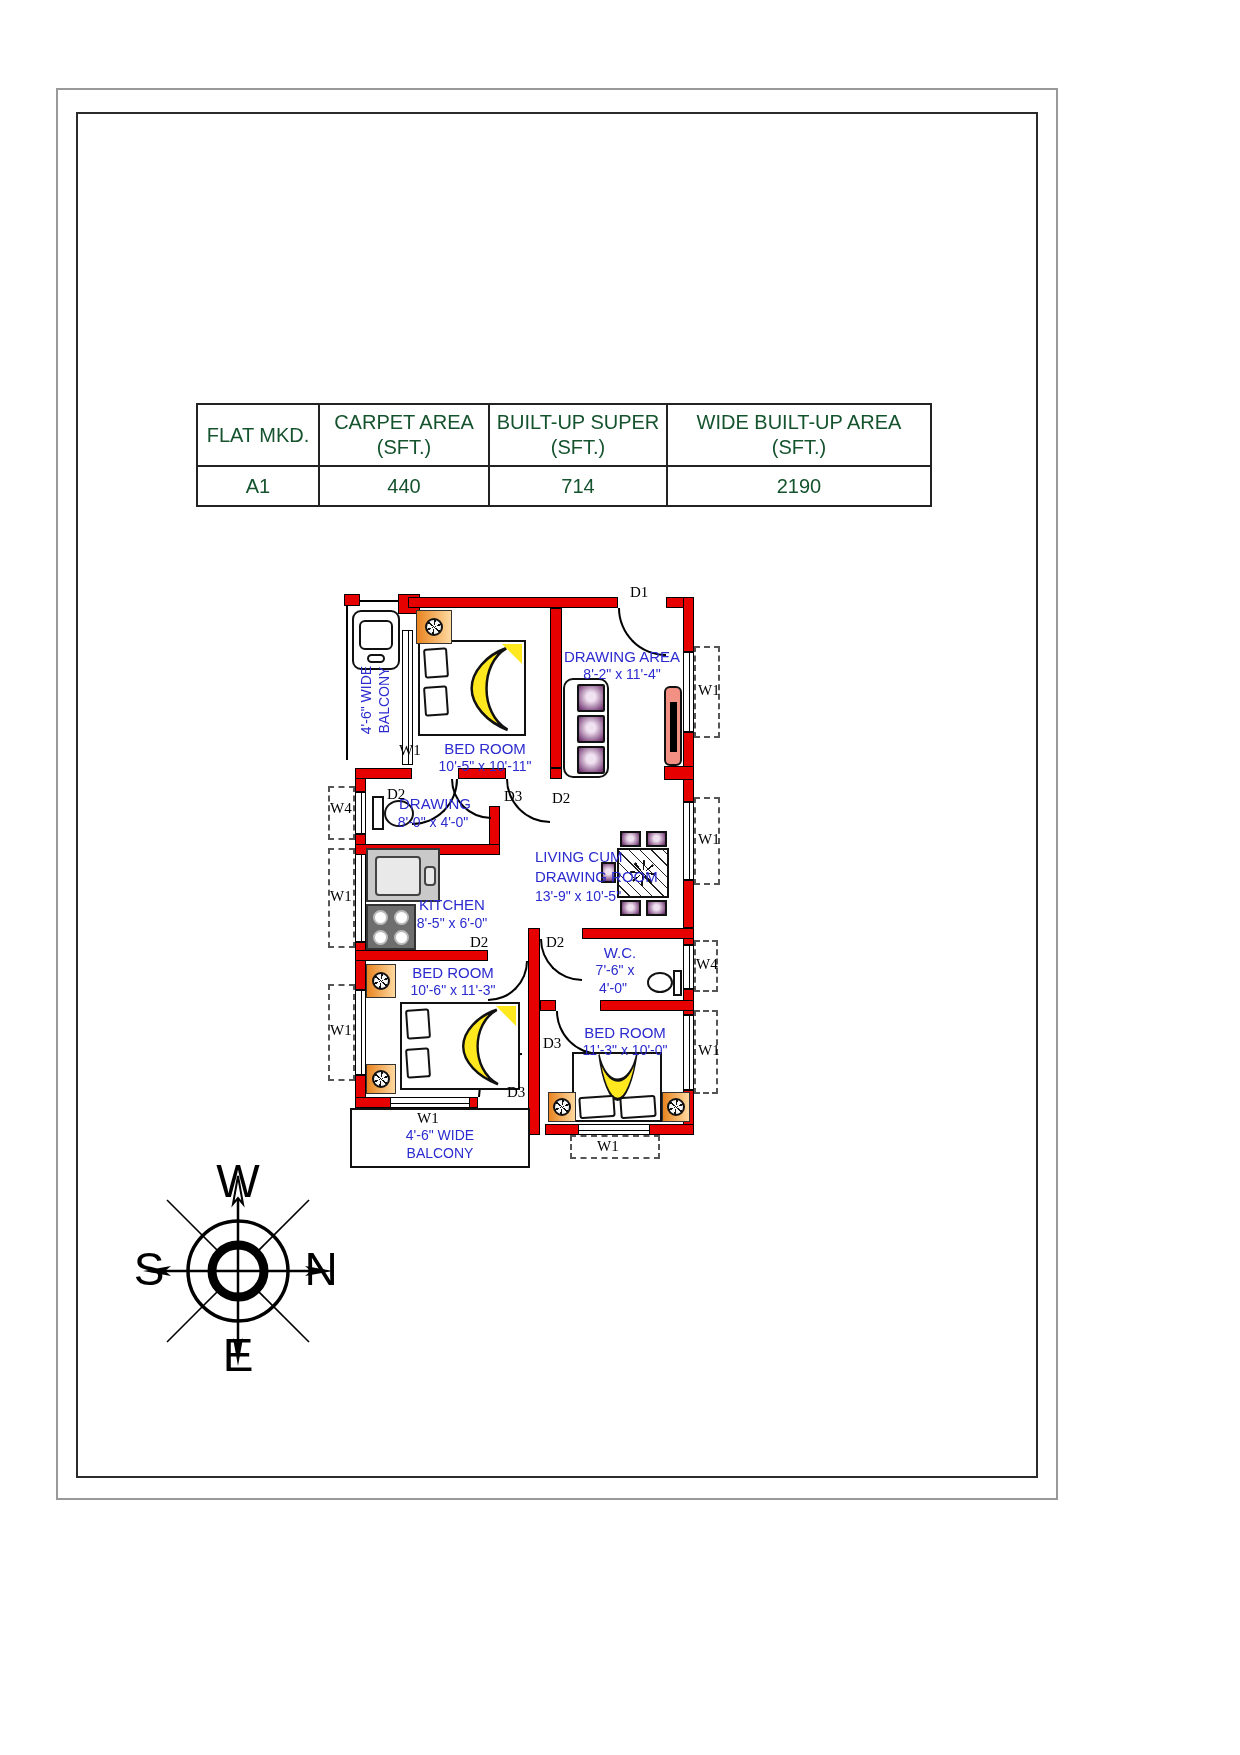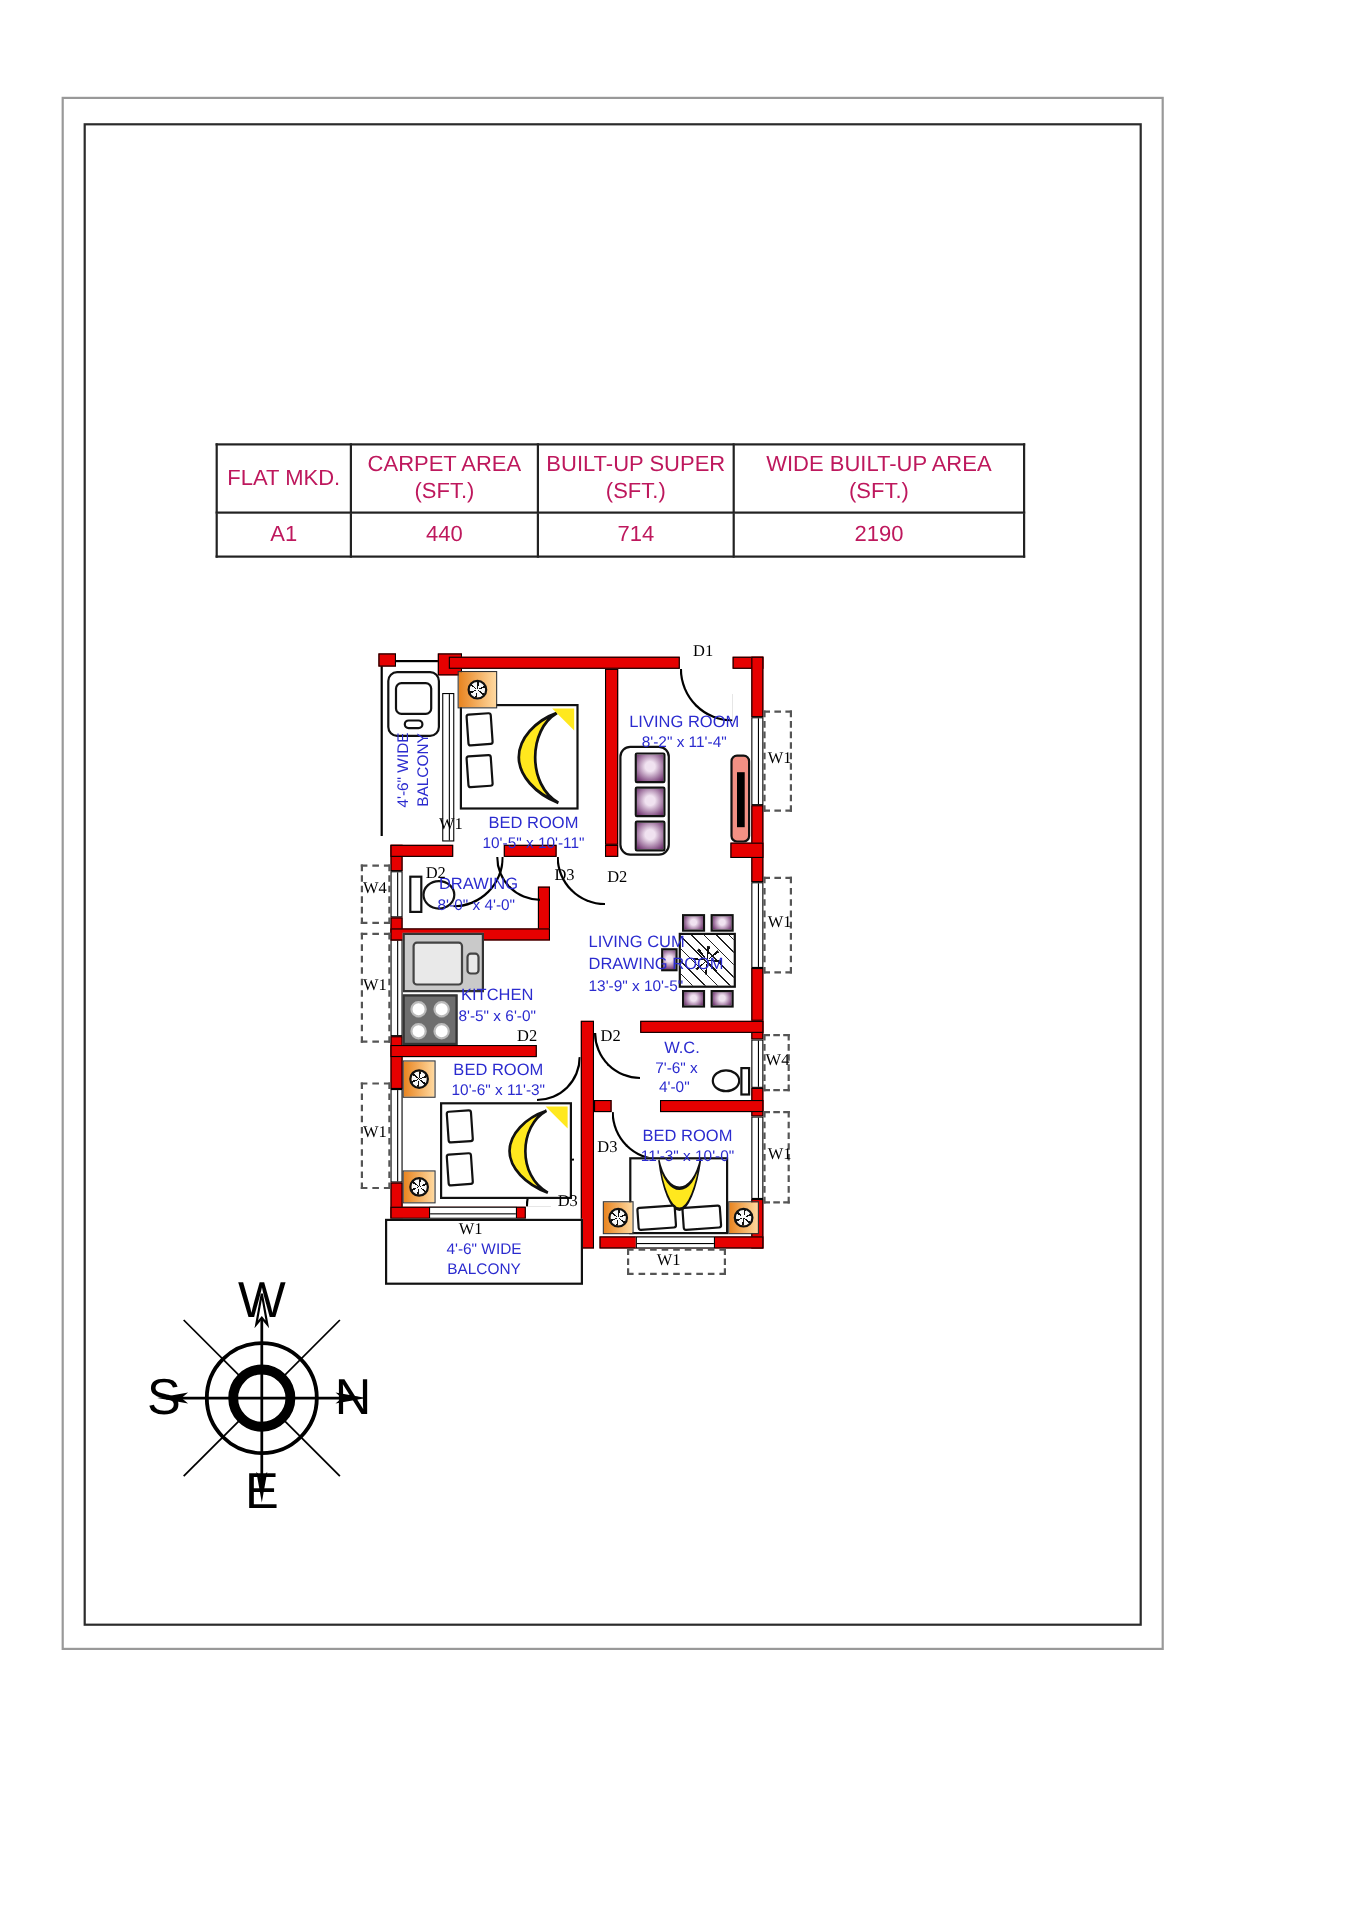--- a/index.html
+++ b/index.html
@@ -2,21 +2,21 @@
 <html><head>
 <meta charset="utf-8">
 <style>
   * { box-sizing: border-box; margin: 0; padding: 0; }
   body { background: #fff; font-family: "Liberation Sans", sans-serif; }
   .canvas { position: relative; width: 1240px; height: 1755px; background: #fff; overflow: hidden; }
   .frame-outer { position: absolute; left: 56px; top: 88px; width: 1002px; height: 1412px; border: 2px solid #999; }
   .frame-inner { position: absolute; left: 76px; top: 112px; width: 962px; height: 1366px; border: 2px solid #2b2b2b; }
 
   
-  .area-table { position: absolute; left: 196px; top: 403px; border-collapse: collapse; color: #be185d; }
+  .area-table { position: absolute; left: 196px; top: 403px; border-collapse: collapse; color: #14532d; }
   .area-table td { border: 2px solid #222; text-align: center; vertical-align: middle; font-size: 20px; padding: 2px 6px; }
   .area-table .hdr td { height: 62px; line-height: 1.25; }
   .area-table .val td { height: 40px; }
 
   
   .plan { position: absolute; left: 335px; top: 590px; width: 390px; height: 585px; }
   .plan > div, .plan > svg { position: absolute; }
   .w { background: #e60000; border: 1px solid #000; }
   .thinline { background: #000; }
   .win { background: #fff; border: 1px solid #000; }
@@ -178,21 +178,21 @@
     <div class="tag" style="left:-5px;top:432px">W1</div>
     <div class="tag" style="left:82px;top:520px">W1</div>
     <div class="tag" style="left:262px;top:548px">W1</div>
 
     <div class="vtext" style="left:-14px;top:92px;width:110px;height:36px">
       <div>4'-6" WIDE</div>
       <div>BALCONY</div>
     </div>
     <div class="rl" style="left:150px;top:150px">BED ROOM</div>
     <div class="rl sm" style="left:150px;top:168px">10'-5" x 10'-11"</div>
-    <div class="rl" style="left:287px;top:58px">LIVING ROOM</div>
+    <div class="rl" style="left:287px;top:58px">DRAWING AREA</div>
     <div class="rl sm" style="left:287px;top:76px">8'-2" x 11'-4"</div>
     <div class="rl" style="left:100px;top:205px">DRAWING</div>
     <div class="rl sm" style="left:98px;top:224px">8'-0" x 4'-0"</div>
     <div class="rl left" style="left:200px;top:258px">LIVING CUM</div>
     <div class="rl left" style="left:200px;top:278px">DRAWING ROOM</div>
     <div class="rl left sm" style="left:200px;top:298px">13'-9" x 10'-5"</div>
     <div class="rl" style="left:117px;top:306px">KITCHEN</div>
     <div class="rl sm" style="left:117px;top:325px">8'-5" x 6'-0"</div>
     <div class="rl" style="left:118px;top:374px">BED ROOM</div>
     <div class="rl sm" style="left:118px;top:392px">10'-6" x 11'-3"</div>

